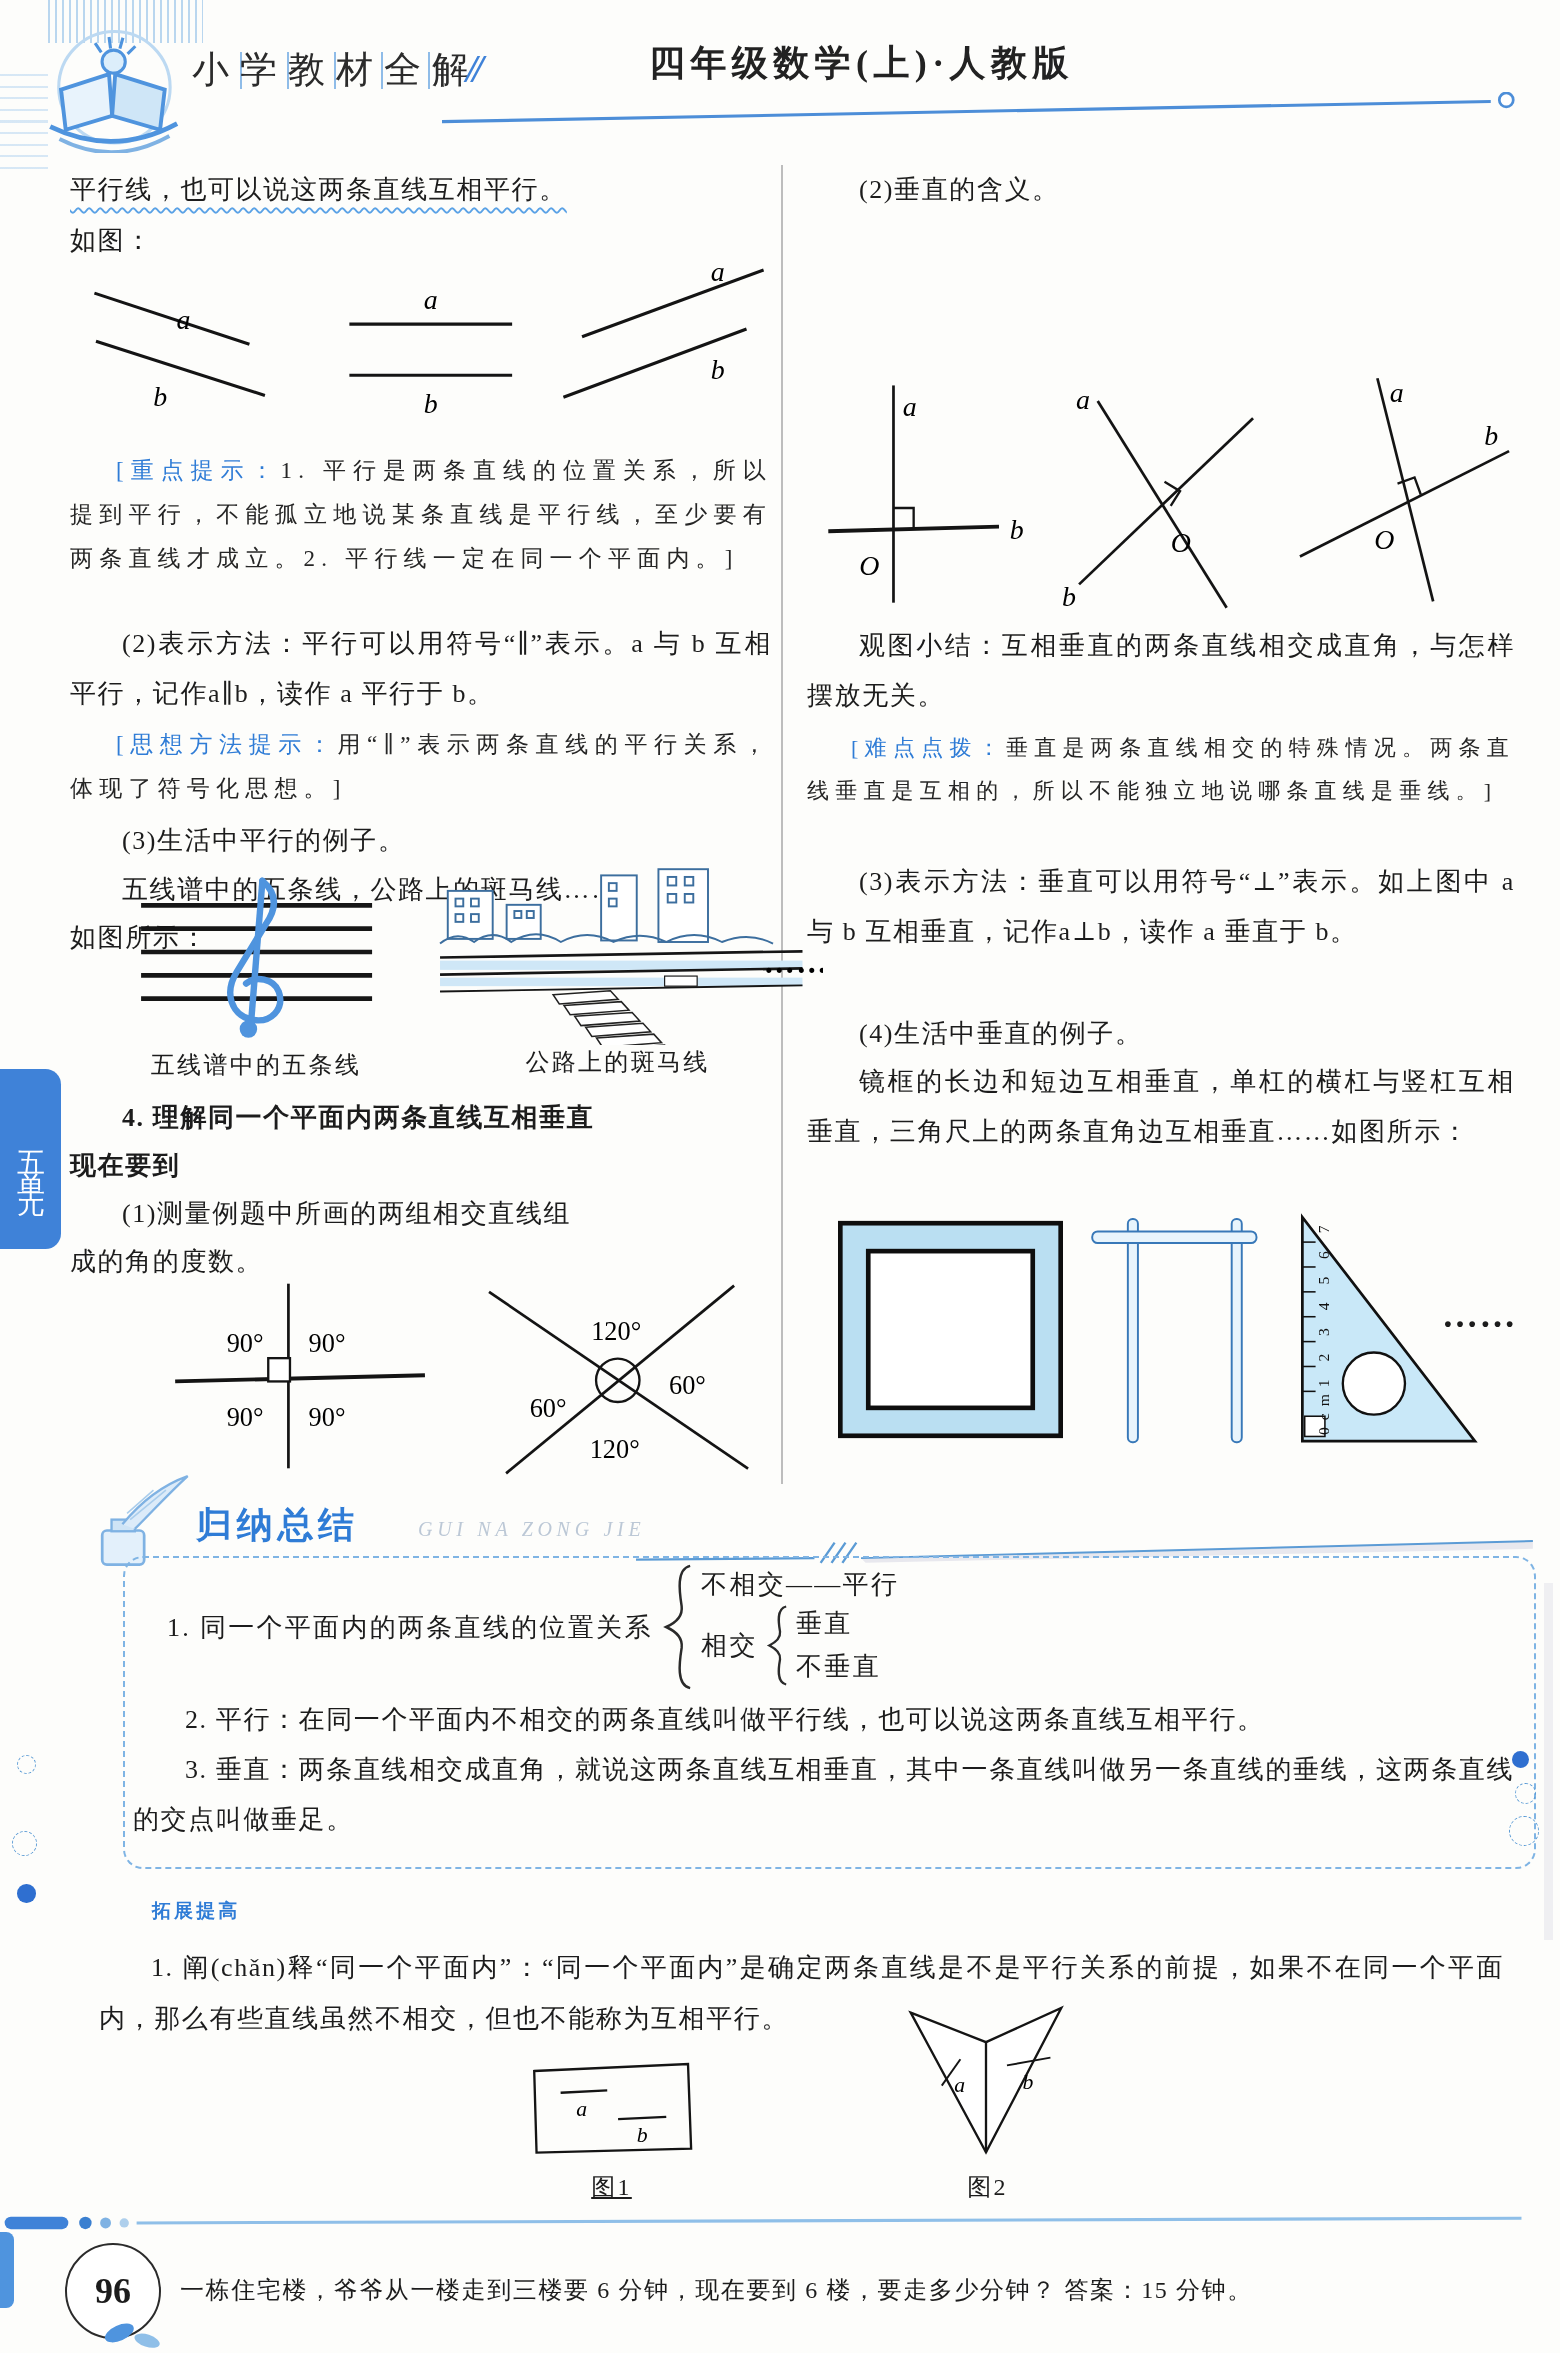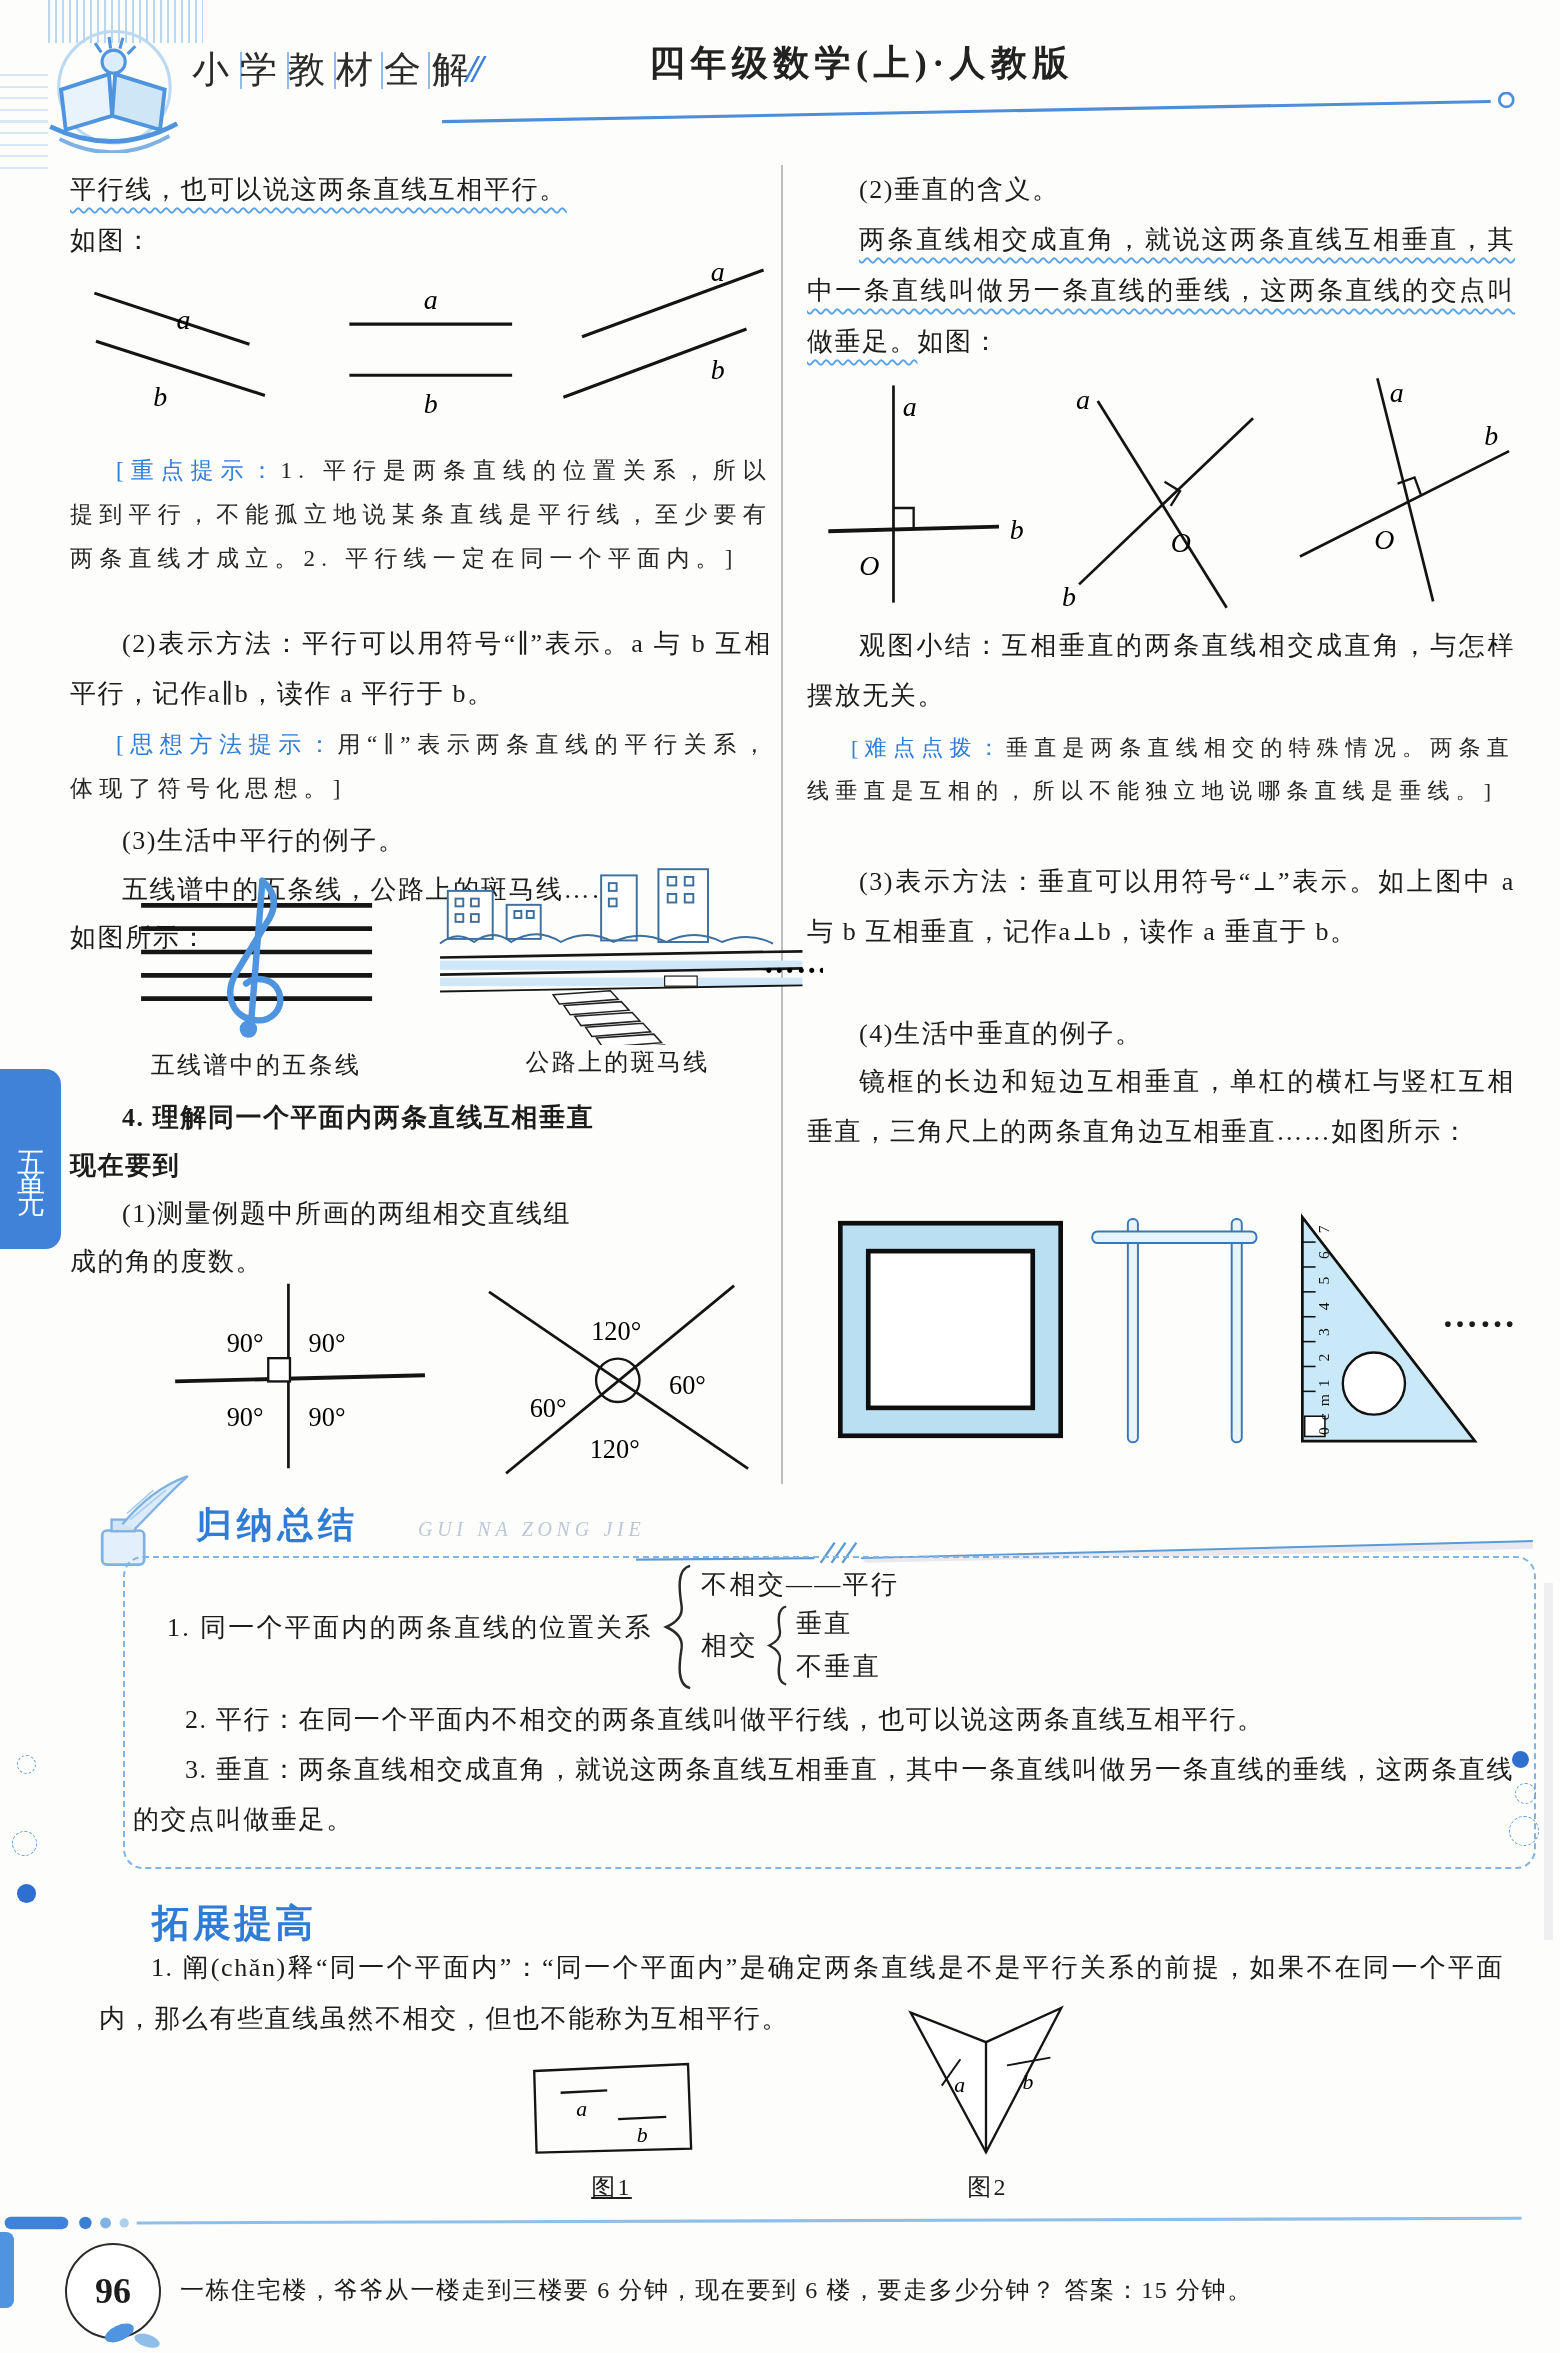--- a/index.html
+++ b/index.html
@@ -21,21 +21,21 @@
   .edition{font-size:36px;font-weight:700;letter-spacing:5.4px;color:#222;}
   .unit-tab{width:61px;height:180px;background:#3f82d8;border-radius:0 15.5px 15.5px 0;
      display:flex;align-items:center;justify-content:center;}
   .unit-tab span{writing-mode:vertical-rl;color:#fff;font-size:28px;letter-spacing:20px;
      font-family:"Liberation Sans","DejaVu Sans",sans-serif;}
   .banner-title{font-size:36px;font-weight:700;color:#2f7cd6;letter-spacing:4.7px;
      font-family:"Liberation Sans","DejaVu Sans",sans-serif;}
   .banner-sub{font-size:20px;font-style:italic;color:#bcc8d6;letter-spacing:4.7px;
      font-family:"Liberation Serif","DejaVu Serif",serif;}
   .sum-box{width:1409px;height:309px;border:2.3px dashed #7fb4e4;border-radius:20px;}
-  .expand-title{font-size:38px;font-weight:700;color:#2f7cd6;letter-spacing:3.1px;
+  .expand-title{font-size:19px;font-weight:700;color:#2f7cd6;letter-spacing:3.1px;
      font-family:"Liberation Sans","DejaVu Sans",sans-serif;}
   .flexrow{display:flex;align-items:center;}
   .flexcol{display:flex;flex-direction:column;justify-content:center;}
   .br-item{font-size:26px;letter-spacing:2.3px;white-space:nowrap;}
   .dot{border-radius:50%;position:absolute;}
   .dot.hollow{border:1.9px dashed #5b9bd5;background:transparent;}
   .dot.solid{background:#2f6fd0;}
   .pgnum{width:92px;height:92px;border:2.3px solid #2b2b2b;border-radius:50%;
      display:flex;align-items:center;justify-content:center;font-size:36px;font-weight:700;background:#fff;}
   .footer-text{font-size:24px;letter-spacing:1.6px;}
@@ -188,23 +188,20 @@
     <line x1="40" y1="24" x2="374" y2="252" stroke="#141414" stroke-width="3.5"></line>
     <line x1="356" y1="16" x2="62" y2="258" stroke="#141414" stroke-width="3.5"></line>
     <circle cx="206" cy="138" r="28" fill="none" stroke="#141414" stroke-width="3"></circle>
     <text class="deg" x="204" y="86" text-anchor="middle">120°</text>
     <text class="deg" x="272" y="156">60°</text>
     <text class="deg" x="140" y="186" text-anchor="end">60°</text>
     <text class="deg" x="202" y="238" text-anchor="middle">120°</text>
   </svg>
 
   <div class="abs t indent" style="left:807px;top:165px;width:708px;">(2)垂直的含义。</div>
-  <div class="abs t indent" style="left:807px;top:214px;width:708px;line-height:51px;">
-    <span class="wavy">两条直线相交成直角，就说这两条直线互相垂直，其中一条直线叫做另一条直线的垂线，这两条直线的交点叫做垂足。</span><span>如图：</span>
-  </div>
 
   <svg class="abs" style="left:819px;top:376px;" width="225" height="233" viewBox="0 0 290 300">
     <line x1="96" y1="12" x2="96" y2="292" stroke="#141414" stroke-width="3.5"></line>
     <line x1="12" y1="200" x2="232" y2="194" stroke="#141414" stroke-width="5"></line>
     <path d="M96,170 h26 v27" fill="none" stroke="#141414" stroke-width="3"></path>
     <text class="lab" x="108" y="52">a</text>
     <text class="lab" x="246" y="210">b</text>
     <text class="lab" x="52" y="256">O</text>
   </svg>
   <svg class="abs" style="left:1048px;top:373px;" width="233" height="241" viewBox="0 0 300 310">

